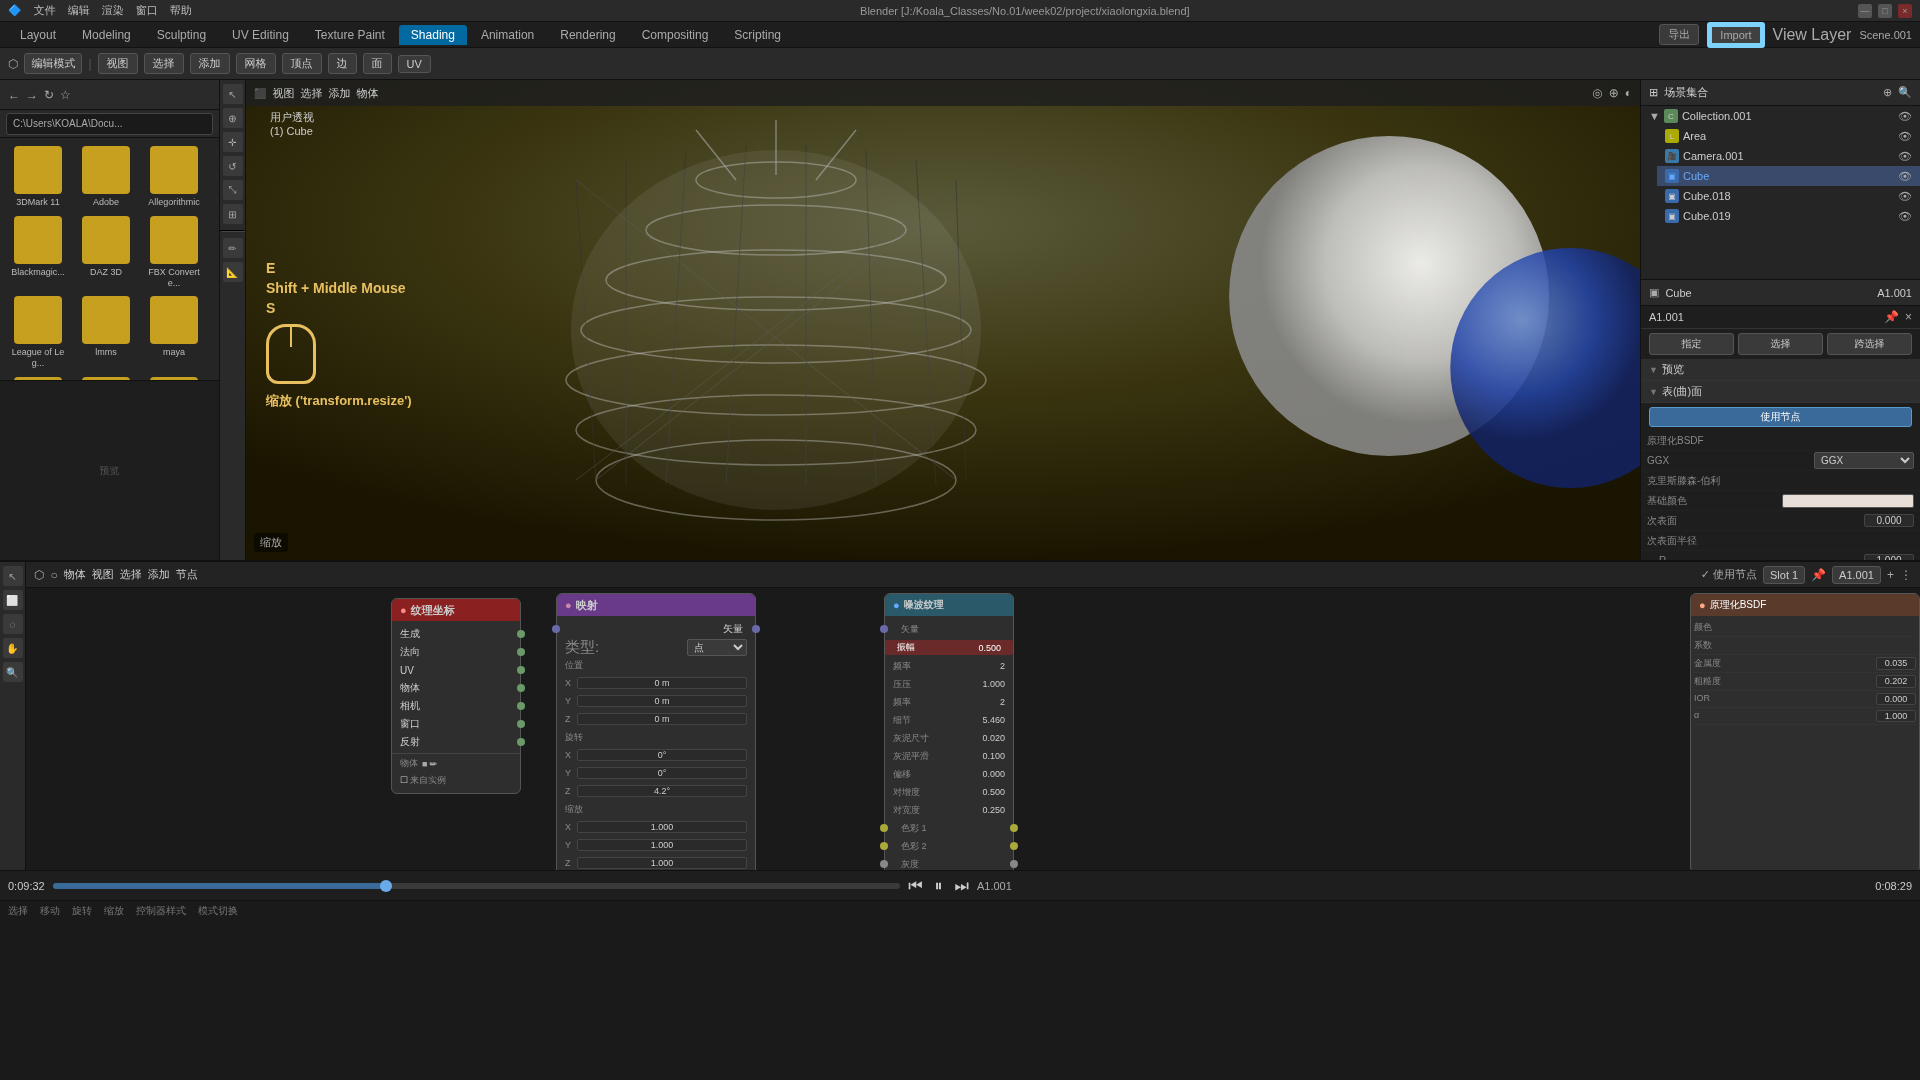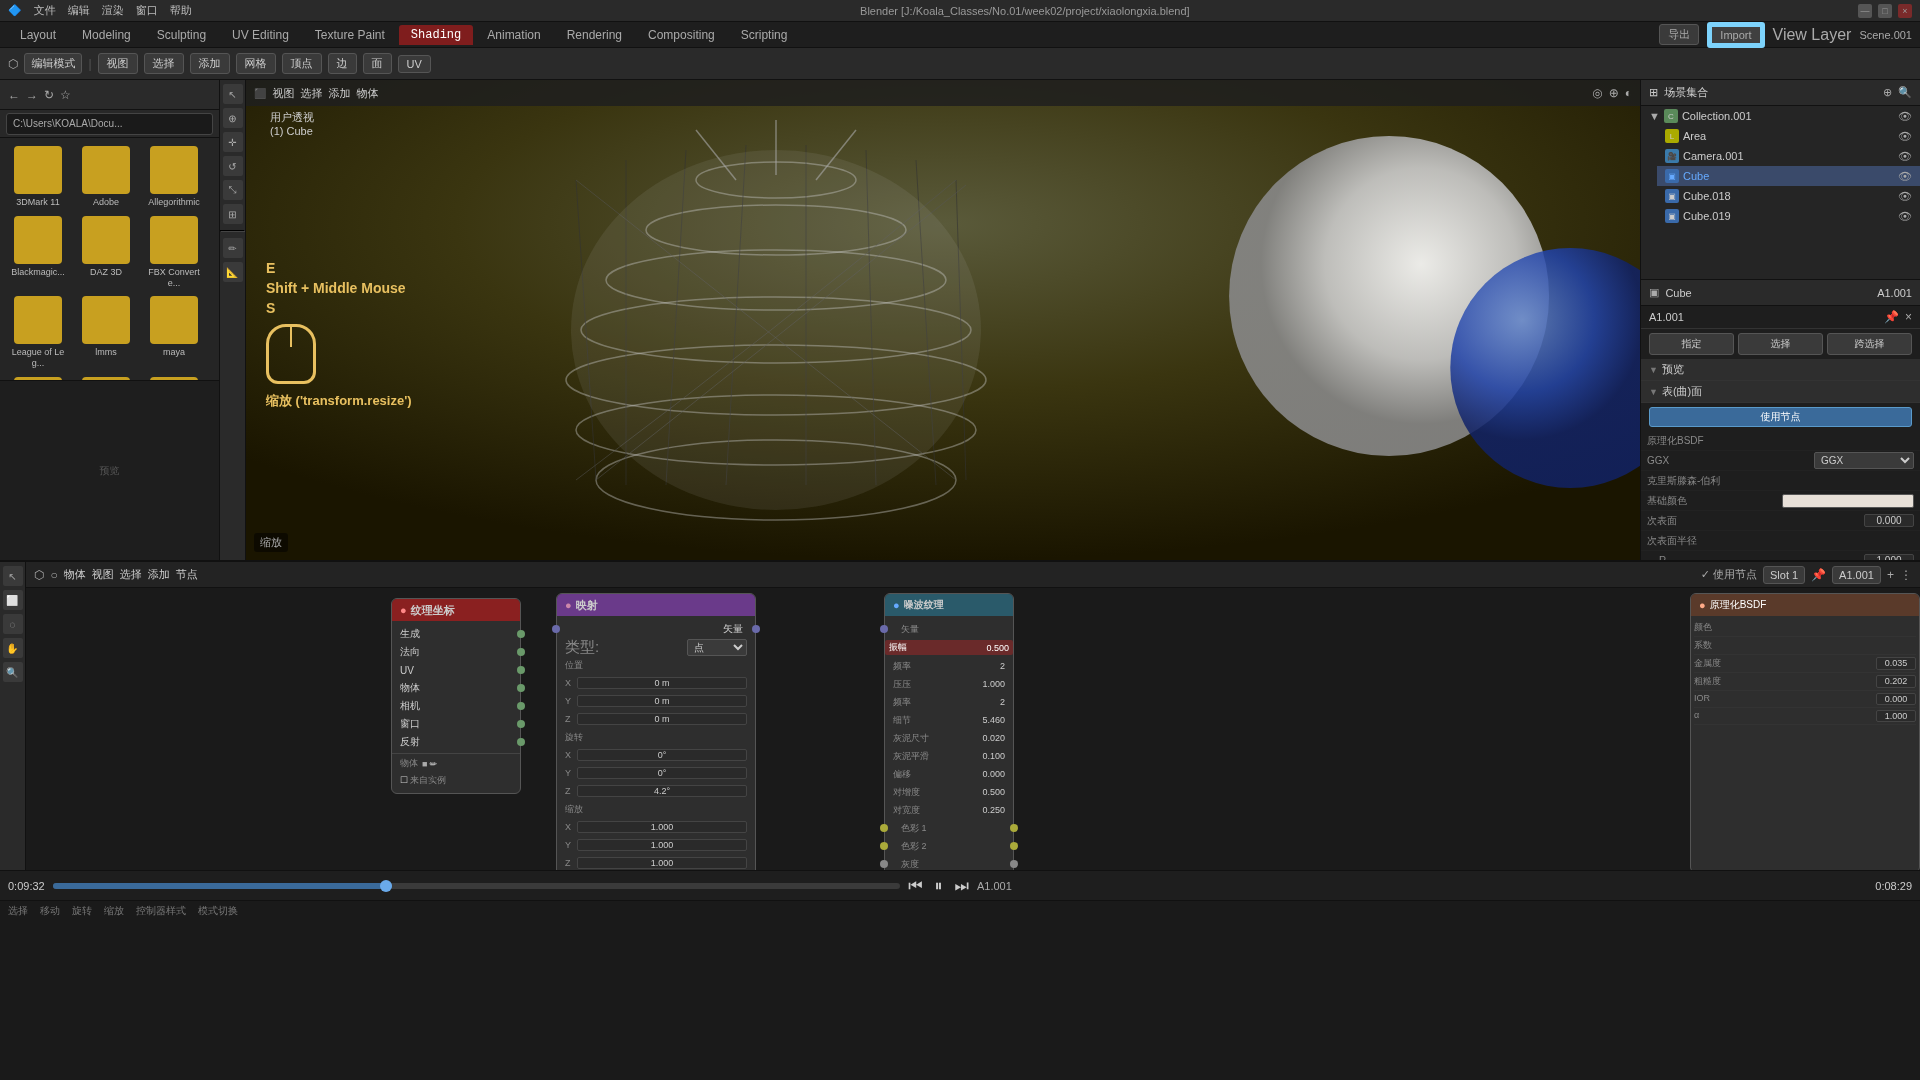--- a/index.html
+++ b/index.html
@@ -64,23 +64,22 @@
       border-bottom: 1px solid #111;
     }
     .ws-tab {
       padding: 3px 12px;
       font-size: 12px;
       color: #aaa;
       cursor: pointer;
       border-radius: 3px 3px 0 0;
     }
     .ws-tab.active {
-      background: #7f1d1d;
+      background: #0369a1;
       color: #fff;
-      font-family: Liberation Mono, monospace;
     }
     #ws-right {
       margin-left: auto;
       display: flex;
       align-items: center;
       gap: 8px;
     }
 
     
     #toolbar-row {
@@ -1102,21 +1101,21 @@
         <div class="node-title" style="background:#2a5a6a">
           <span style="color:#6af;margin-right:4px">●</span>
           <span style="font-size:10px">噪波纹理</span>
         </div>
         <div class="node-body">
           <div class="node-row">
             <div class="node-socket left blue"></div>
             <span style="font-size:9px;color:#888;padding-left:8px">矢量</span>
           </div>
 
-          <div style="background:#6a2a2a;margin:2px 0;padding:1px 4px;border-radius:2px;display:flex;align-items:center">
+          <div style="background:#6a2a2a;margin:2px 0;padding:1px 12px;border-radius:2px;display:flex;align-items:center">
             <span style="font-size:9px;color:#fff;flex:1">振幅</span>
             <span style="font-size:9px;color:#fff">0.500</span>
           </div>
 
           <div class="node-row">
             <span style="font-size:9px;color:#888;flex:1">频率</span>
             <span style="font-size:9px;color:#ccc">2</span>
           </div>
 
           <div class="node-row">

